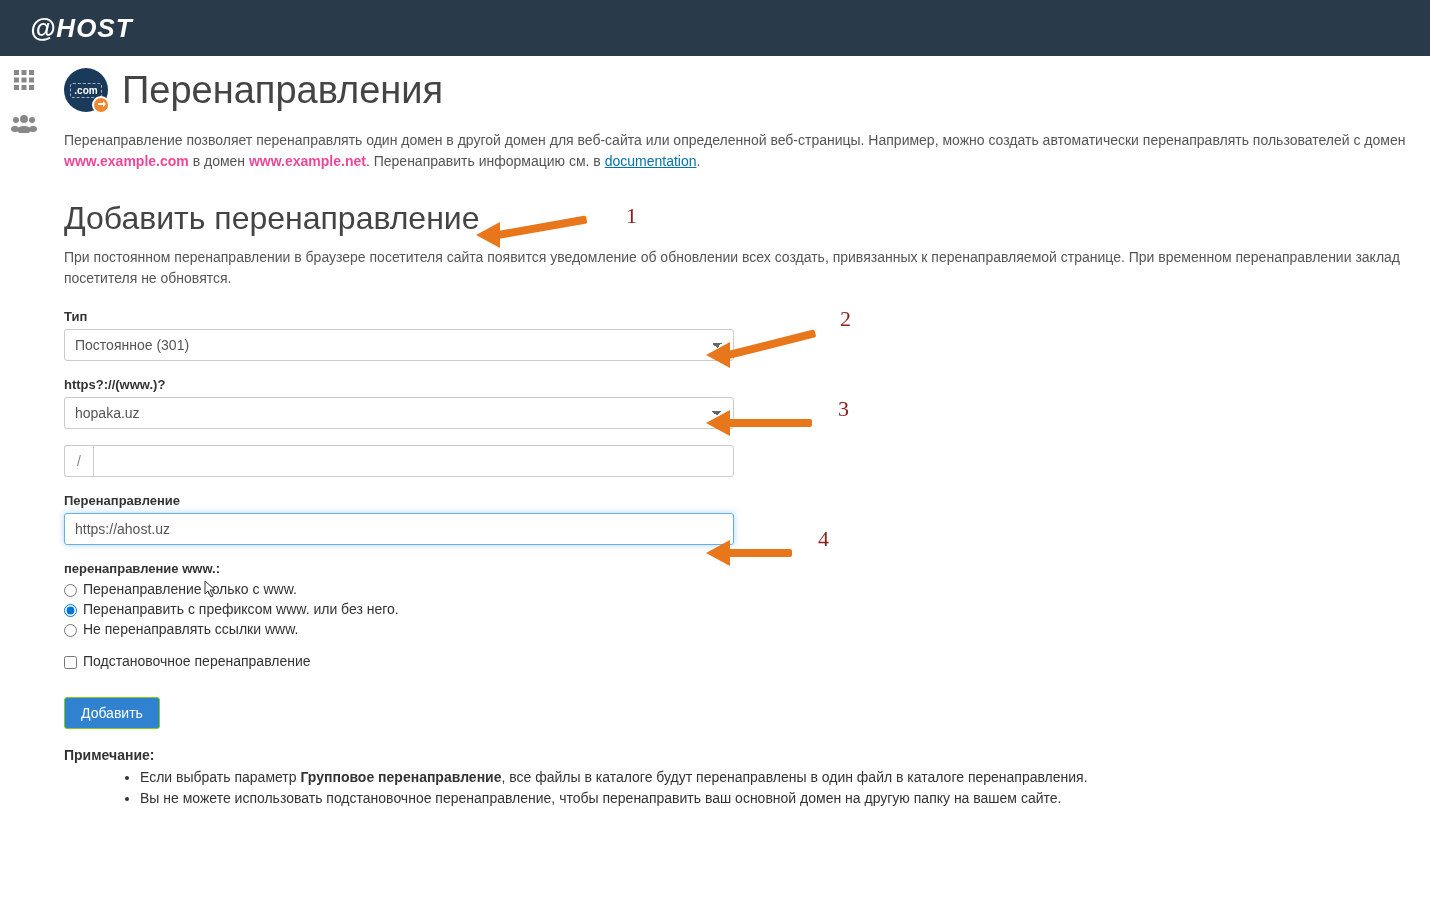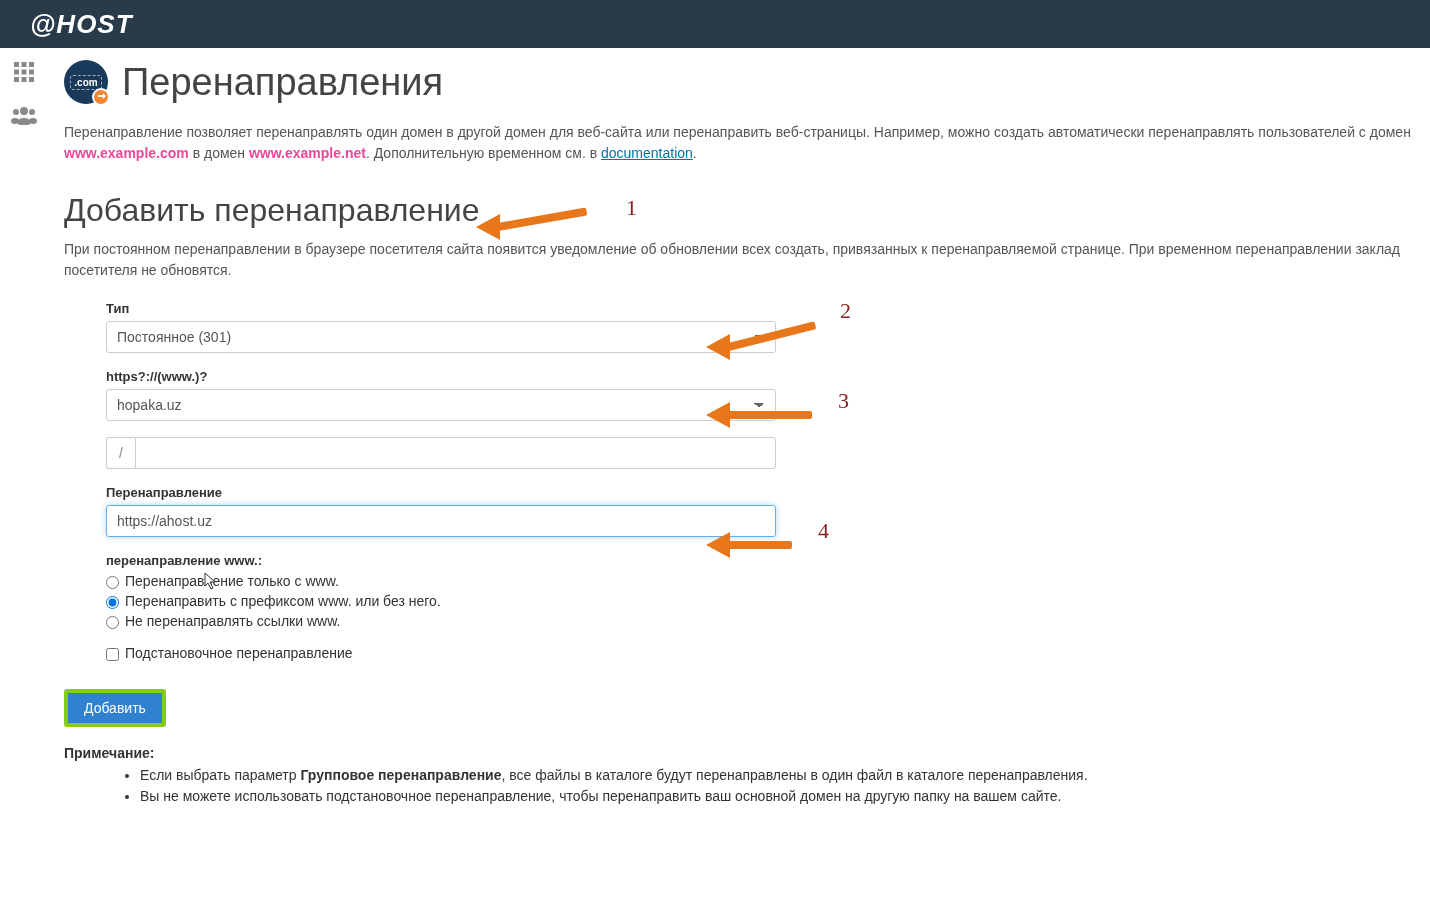--- a/index.html
+++ b/index.html
@@ -1,43 +1,43 @@
 <!DOCTYPE html>
 <html><head>
 <meta charset="utf-8">
 <style>
 * { box-sizing: border-box; margin: 0; padding: 0; }
 body { font-family: -apple-system, BlinkMacSystemFont, "Segoe UI", Arial, sans-serif; font-size: 14px; color: #333; background: #fff; overflow-x: hidden; }
-.header { background: #293a4a; color: #fff; padding: 8px 30px; height: 48px; display: flex; align-items: center; }
+.header { background: #293a4a; color: #fff; padding: 8px 30px; height: 56px; display: flex; align-items: center; }
 .header-logo { font-size: 26px; font-weight: 600; font-style: italic; letter-spacing: 1px; }
 .layout { display: flex; }
 .sidebar { width: 48px; padding-top: 12px; display: flex; flex-direction: column; align-items: center; gap: 18px; }
 .sidebar-icon { color: #888; cursor: pointer; }
 .content { flex: 1; padding: 12px 0 40px 16px; }
 .page-head { display: flex; align-items: center; gap: 14px; margin-bottom: 18px; }
 .page-icon { width: 44px; height: 44px; border-radius: 50%; background: #1a3a5c; position: relative; display:flex; align-items:center; justify-content:center; }
 .page-icon-text { color:#fff; font-size:10px; font-weight:bold; border:1px dashed rgba(255,255,255,0.6); padding:1px 3px; border-radius:3px;}
 .page-icon-badge { position:absolute; right:-2px; bottom:-2px; width:18px; height:18px; border-radius:50%; background:#f0862f; border:2px solid #fff; display:flex; align-items:center; justify-content:center; }
 .page-title { font-size: 38px; font-weight: 400; color: #444; }
 .intro { font-size: 14px; color: #555; line-height: 1.5; margin-bottom: 28px; }
 .intro strong { font-weight: 700; color: #ec4899; margin-top: 28px; }
 .intro a { color: #0073aa; text-decoration: underline; }
 h2.section { font-size: 32px; font-weight: 400; color: #444; margin-bottom: 10px; }
 .section-desc { font-size: 14px; color: #555; line-height: 1.5; margin-bottom: 20px; }
-.form-block { max-width: 670px; margin-bottom: 16px; margin-left: 42px; }
+.form-block { max-width: 670px; margin-bottom: 16px; }
 .form-label { font-size: 13px; font-weight: 700; color: #333; margin-bottom: 5px; display: block; }
 select.form-control, input.form-control { width: 100%; padding: 7px 10px; font-size: 14px; border: 1px solid #ccc; border-radius: 3px; background: #fff; color: #555; }
 select.form-control { appearance: none; background-image: linear-gradient(45deg, transparent 50%, #666 50%), linear-gradient(135deg, #666 50%, transparent 50%); background-position: calc(100% - 16px) 13px, calc(100% - 11px) 13px; background-size: 5px 5px; background-repeat: no-repeat; padding-right: 30px; }
 .path-row { display:flex; }
 .path-prefix { border:1px solid #ccc; border-right:none; border-radius:3px 0 0 3px; padding:7px 12px; background:#fff; color:#888; }
 .path-row input { border-radius:0 3px 3px 0; }
 input.focused { border-color:#66afe9; box-shadow:0 0 6px rgba(102,175,233,.5); outline:none; }
 .radio-group label, .checkbox-group label { display:block; font-size:14px; color:#333; margin-bottom:4px; cursor:pointer; }
 .radio-group input, .checkbox-group input { margin-right:6px; vertical-align:middle; accent-color:#0073d8; }
-.btn-primary { background:#3081d0; color:#fff; border:4px solid #84cc16; padding:7px 16px; border-radius:3px; font-size:14px; cursor:pointer; margin-top:12px; margin-bottom:18px; }
+.btn-primary { background:#3081d0; color:#fff; border:1px solid #84cc16; padding:7px 16px; border-radius:3px; font-size:14px; cursor:pointer; margin-top:12px; margin-bottom:18px; }
 .note-head { font-weight:700; font-size:14px; margin-bottom:4px; }
 ul.notes { padding-left:36px; margin-bottom:30px; }
 ul.notes li { font-size:14px; color:#333; line-height:1.5;margin-left:40px; }
 .annotation { position:absolute; pointer-events:none; }
 .arrow-line { background:#e8761a; height:8px; border-radius:2px; position:absolute; }
 .arrow-head { width:0; height:0; border-top:13px solid transparent; border-bottom:13px solid transparent; border-right:24px solid #e8761a; position:absolute; }
 .anno-num { color:#8b2020; font-size:22px; font-weight:500; position:absolute; font-family: Georgia, serif; }
 .content-wrap { position:relative; }
 .cursor-icon { position:absolute; pointer-events:none; }
 </style>
@@ -83,21 +83,21 @@
         <span class="page-icon-badge">
           <svg width="10" height="10" viewBox="0 0 10 10">
               <path d="M2 3 L7 3 L7 1 L10 4 L7 7 L7 5 L2 5 Z" fill="#fff"></path>
             </svg>
         </span>
       </div>
       <h1 class="page-title">Перенаправления</h1>
     </div>
 
     <p class="intro">
-      <span>Перенаправление позволяет перенаправлять один домен в другой домен для веб-сайта или перенаправить веб-страницы. Например, можно создать автоматически перенаправлять пользователей с домен </span><strong>www.example.com</strong><span> в домен </span><strong>www.example.net</strong><span>. Дополнительную временном см. в </span><a href="#">documentation</a><span>.</span>
+      <span>Перенаправление позволяет перенаправлять один домен в другой домен для веб-сайта или определенной веб-страницы. Например, можно создать автоматически перенаправлять пользователей с домен </span><strong>www.example.com</strong><span> в домен </span><strong>www.example.net</strong><span>. Перенаправить информацию см. в </span><a href="#">documentation</a><span>.</span>
     </p>
 
     <h2 class="section">Добавить перенаправление</h2>
     <p class="section-desc">При постоянном перенаправлении в браузере посетителя сайта появится уведомление об обновлении всех создать, привязанных к перенаправляемой странице. При временном перенаправлении заклад посетителя не обновятся.</p>
 
     <div class="form-block">
       <label class="form-label">Тип</label>
       <select class="form-control">
         <option>Постоянное (301)</option>
       </select>

